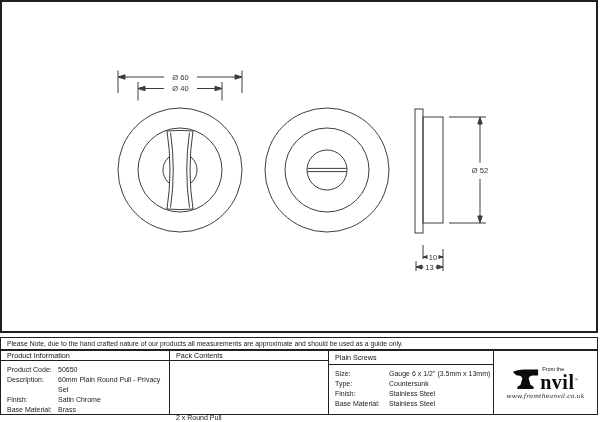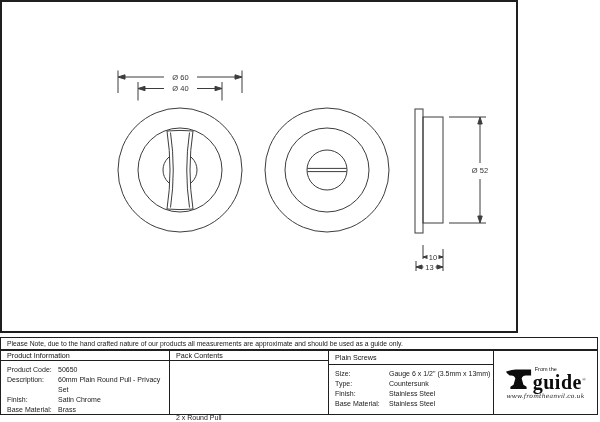--- a/index.html
+++ b/index.html
@@ -5,21 +5,21 @@
   * { margin:0; padding:0; box-sizing:border-box; }
   html,body { background:#ffffff; }
   body {
     width:600px; height:422px; position:relative; overflow:hidden;
     font-family:"Liberation Sans", sans-serif; color:#1a1a1a;
   }
   .sheet { position:absolute; top:0; left:0; width:600px; height:422px; background:#fff; }
 
   
   .drawing-panel {
-    position:absolute; top:0; left:0; width:518px; height:333px;
+    position:absolute; top:0; left:0; width:598px; height:333px;
     border:2px solid #1f1f1f; background:#fff;
   }
   .drawing-panel svg { display:block; width:594px; height:329px; }
   .dim-text { font-family:"Liberation Sans",sans-serif; font-size:7.5px; fill:#333; }
 
   
   .note-bar {
     position:absolute; top:337px; left:0; width:598px; height:13px;
     border:1px solid #1f1f1f; background:#fff;
     display:flex; align-items:center; padding-left:6px;
@@ -206,21 +206,21 @@
     </div>
 
     <div class="col col-logo">
       <div class="logo">
         <div class="logo-main">
           <svg class="anvil-icon" viewBox="0 0 30 24">
             <path fill="#0c0c0c" d="M1,4 Q6,2 12,1.5 L29,1.5 L29,8 L23,8 Q19.5,8 18.5,11.5 L20.5,18.5 L24,20.5 L24,23 L6,23 L6,20.5 L9.5,18.5 L11.5,11.5 Q10.5,8 7,8 L5.5,8 Q2.5,6.5 1,4 Z"></path>
           </svg>
           <div class="logo-text-block">
             <span class="from-the">From the</span>
-            <span class="brand-line"><span>guide</span><span class="reg-mark">®</span></span>
+            <span class="brand-line"><span>nvil</span><span class="reg-mark">®</span></span>
           </div>
         </div>
         <div class="website">www.fromtheanvil.co.uk</div>
       </div>
     </div>
 
   </div>
 </div>
 
 </body></html>

